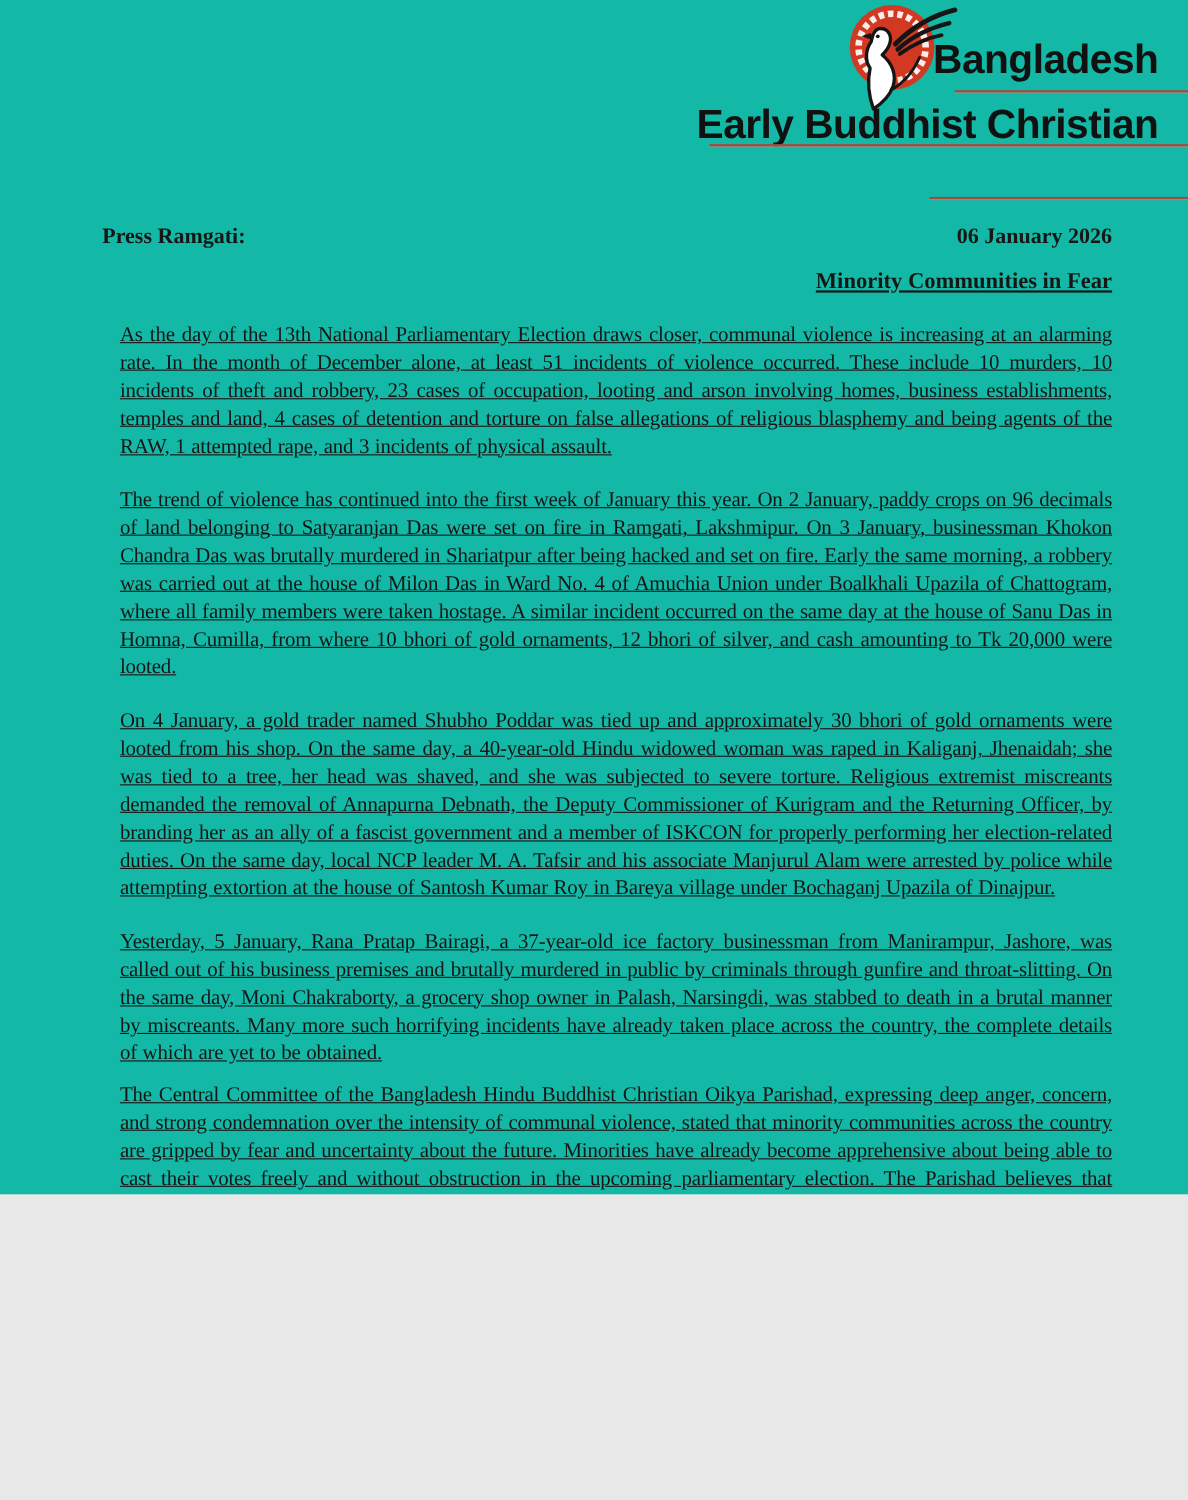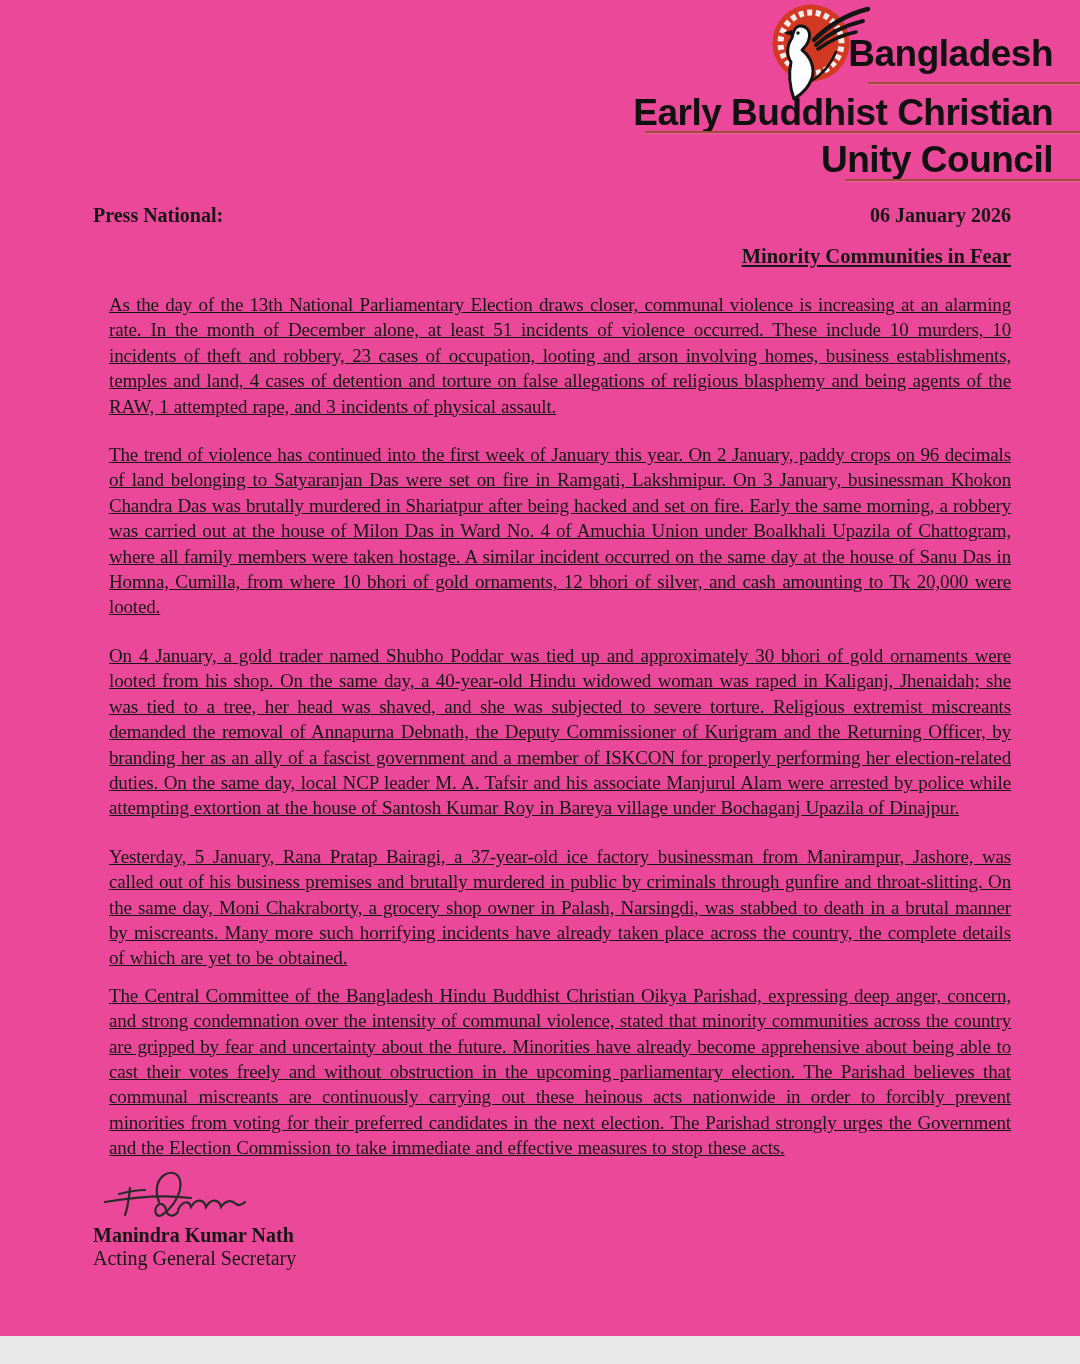--- a/index.html
+++ b/index.html
@@ -1,20 +1,20 @@
 <!DOCTYPE html>
 <html><head>
 <meta charset="utf-8">
 <style>
   html,body{margin:0;padding:0;background:#e8e8e8;}
   .page{
     position:relative;
-    width:1080px;height:1336px;
+    width:1080px;height:1086px;
     margin:0 auto;
-    background:#ec4899;
+    background:#14b8a6;
     overflow:hidden;
     color:#161616;
     font-family:"Liberation Serif", serif;
   }
   
   .letterhead{position:absolute;top:0;left:0;right:0;height:200px;}
   .logo{position:absolute;left:750px;top:0;width:200px;height:112px;}
   .org-line{
     position:absolute;right:27px;
     font-family:"Liberation Sans", sans-serif;
@@ -81,30 +81,29 @@
 
       <path d="M42,30 L33,33 L42,36 Z" fill="#151515"></path>
 
       <circle cx="48" cy="33" r="1.7" fill="#151515"></circle>
 
       <path d="M60,82 C72,75 81,64 86,52" stroke="#151515" stroke-width="2.5" fill="none" stroke-linecap="round"></path>
     </svg>
 
     <div class="org-line org-line1">Bangladesh</div>
     <div class="org-line org-line2">Early Buddhist Christian</div>
-    <div class="org-line org-line3">Unity Council</div>
     <div class="red-rule rule1"></div>
     <div class="red-rule rule2"></div>
     <div class="red-rule rule3"></div>
   </div>
 
   <div class="content">
 
     <div class="meta-row">
-      <span class="meta-label">Press National:</span>
+      <span class="meta-label">Press Ramgati:</span>
       <span class="meta-date">06 January 2026</span>
     </div>
 
     <div class="title-block">
       <div class="title-1">Minority Communities in Fear</div>
     </div>
 
     <p class="body-par">As the day of the 13th National Parliamentary Election draws closer, communal violence is increasing at an alarming rate. In the month of December alone, at least 51 incidents of violence occurred. These include 10 murders, 10 incidents of theft and robbery, 23 cases of occupation, looting and arson involving homes, business establishments, temples and land, 4 cases of detention and torture on false allegations of religious blasphemy and being agents of the RAW, 1 attempted rape, and 3 incidents of physical assault.</p>
     <p class="body-par">The trend of violence has continued into the first week of January this year. On 2 January, paddy crops on 96 decimals of land belonging to Satyaranjan Das were set on fire in Ramgati, Lakshmipur. On 3 January, businessman Khokon Chandra Das was brutally murdered in Shariatpur after being hacked and set on fire. Early the same morning, a robbery was carried out at the house of Milon Das in Ward No. 4 of Amuchia Union under Boalkhali Upazila of Chattogram, where all family members were taken hostage. A similar incident occurred on the same day at the house of Sanu Das in Homna, Cumilla, from where 10 bhori of gold ornaments, 12 bhori of silver, and cash amounting to Tk 20,000 were looted.</p>
     <p class="body-par">On 4 January, a gold trader named Shubho Poddar was tied up and approximately 30 bhori of gold ornaments were looted from his shop. On the same day, a 40-year-old Hindu widowed woman was raped in Kaliganj, Jhenaidah; she was tied to a tree, her head was shaved, and she was subjected to severe torture. Religious extremist miscreants demanded the removal of Annapurna Debnath, the Deputy Commissioner of Kurigram and the Returning Officer, by branding her as an ally of a fascist government and a member of ISKCON for properly performing her election-related duties. On the same day, local NCP leader M. A. Tafsir and his associate Manjurul Alam were arrested by police while attempting extortion at the house of Santosh Kumar Roy in Bareya village under Bochaganj Upazila of Dinajpur.</p>

